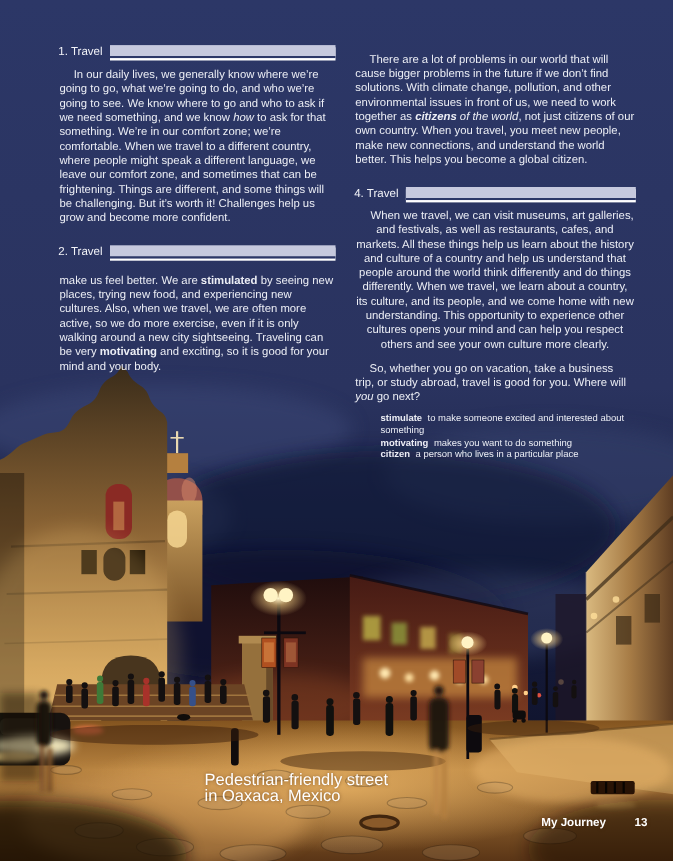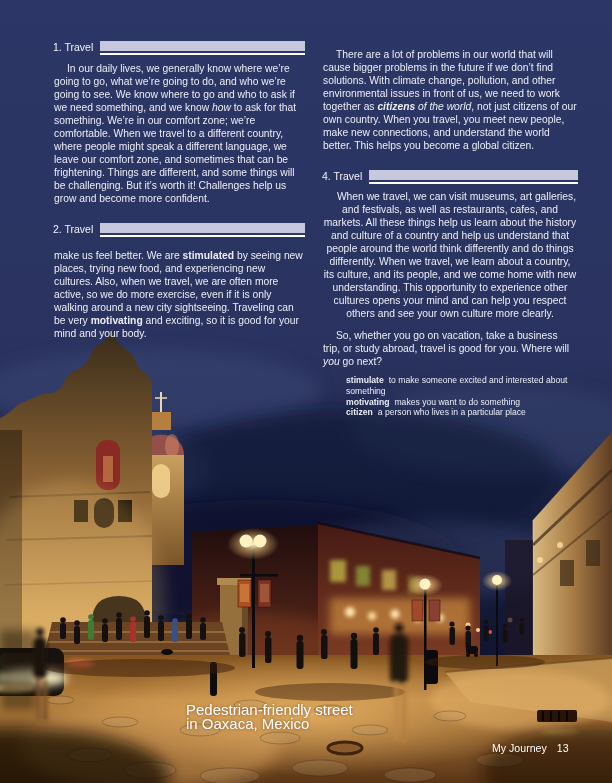--- a/index.html
+++ b/index.html
@@ -30,22 +30,22 @@
 
   .glossary { margin-top:7px; width:242px; font-size:8.6px; line-height:10.8px; color:#eceef5;margin-left:24px; }
   .gloss-term { font-weight:bold; margin-right:5px; }
 
   .caption {
     position:absolute; left:186px; top:703px; z-index:2;
     color:#ffffff; font-weight:normal; font-size:15px; line-height:13.5px;
     text-shadow:0 0 3px rgba(70,35,10,.55);
   }
   .folio {
-    position:absolute; left:492px; top:742px; z-index:2; display:flex; gap:10px;
-    color:#ffffff; font-weight:normal; font-size:10.6px;
+    position:absolute; left:492px; top:742px; z-index:2; display:flex; gap:26px;
+    color:#ffffff; font-weight:bold; font-size:10.6px;
     text-shadow:0 0 3px rgba(70,35,10,.55);
   }
 </style>
 </head>
 <body>
 
 <div class="page">
 
   <svg class="photo-svg" width="612" height="783" viewBox="0 0 612 783" aria-hidden="true">
     <defs>

